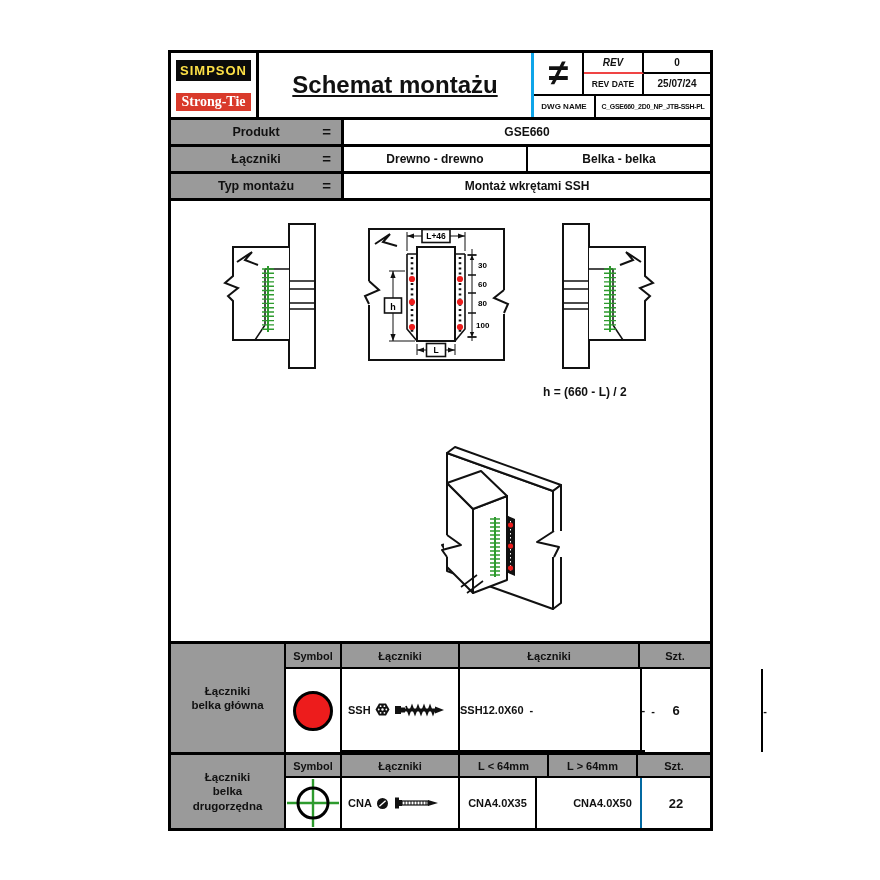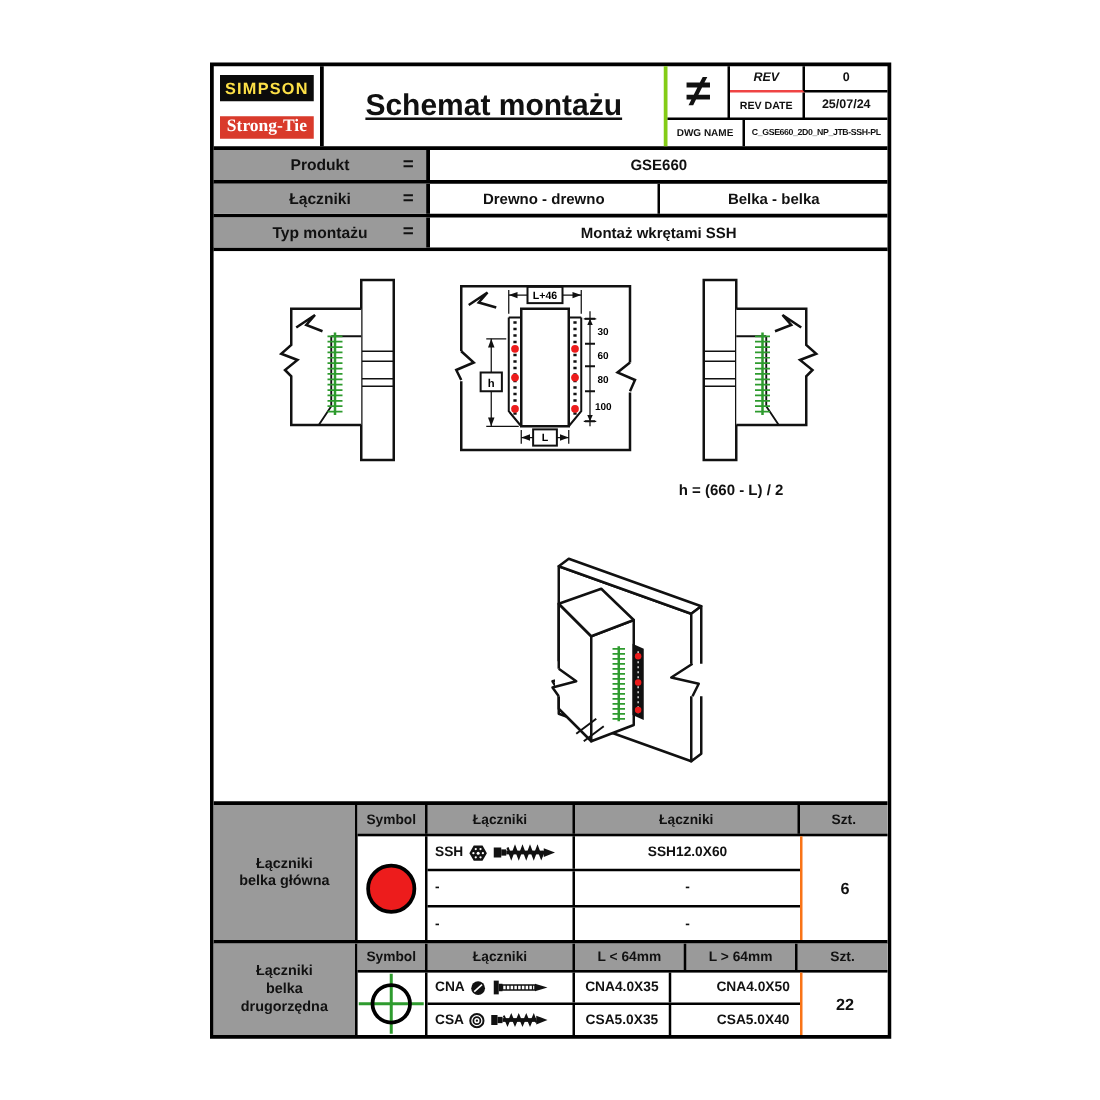--- a/index.html
+++ b/index.html
@@ -4,21 +4,21 @@
 <style>
   html,body{margin:0;padding:0;}
   body{width:880px;height:880px;background:#fff;font-family:"Liberation Sans",sans-serif;color:#111;}
   .page{position:relative;width:880px;height:880px;background:#fff;overflow:hidden;}
   .frame{position:absolute;left:168px;top:50px;width:545px;height:781px;border:3px solid #000;box-sizing:border-box;background:#fff;}
   
   .header{height:64px;border-bottom:3px solid #000;display:flex;}
   .logo-cell{width:88px;border-right:3px solid #000;box-sizing:border-box;display:flex;flex-direction:column;justify-content:center;padding:4px 5px;gap:2px;}
   .logo-black{background:#0b0b0b;color:#fde047;font-weight:bold;font-size:13px;text-align:center;padding:3px 0;letter-spacing:1px;}
   .logo-red{background:#d93a2b;color:#fff;font-weight:bold;font-size:14px;text-align:center;padding:1px 0;font-family:"Liberation Serif",serif;margin-top:10px;}
-  .title-cell{flex:1;border-right:3px solid #84cc16;box-sizing:border-box;display:flex;align-items:center;justify-content:center;}
+  .title-cell{flex:1;border-right:3px solid #0ea5e9;box-sizing:border-box;display:flex;align-items:center;justify-content:center;}
   .doc-title{font-size:24px;font-weight:bold;text-decoration:underline;white-space:nowrap;}
   .rev-grid{width:176px;display:grid;grid-template-columns:50px 12px 48px 1fr;grid-template-rows:1fr 1fr 1fr;}
   .rev-grid>div{display:flex;align-items:center;justify-content:center;box-sizing:border-box;font-weight:bold;}
   .neq-cell{grid-column:1;grid-row:1/3;border-right:2px solid #000;border-bottom:2px solid #000;font-size:36px;font-style:italic;line-height:1;}
   .rev-l{grid-column:2/4;grid-row:1;border-right:2px solid #000;border-bottom:2px solid #ef4444;font-size:10px;font-style:italic;}
   .rev-v{grid-column:4;grid-row:1;border-bottom:2px solid #000;font-size:10px;}
   .revd-l{grid-column:2/4;grid-row:2;border-right:2px solid #000;border-bottom:2px solid #000;font-size:8.5px;}
   .revd-v{grid-column:4;grid-row:2;border-bottom:2px solid #000;font-size:10px;}
   .dwg-l{grid-column:1/3;grid-row:3;border-right:2px solid #000;font-size:8px;}
   .dwg-v{grid-column:3/5;grid-row:3;font-size:7px;letter-spacing:-0.3px;white-space:nowrap;}
@@ -40,21 +40,21 @@
   .t-label{width:115px;background:#9a9a9a;border-right:2px solid #000;box-sizing:border-box;display:flex;flex-direction:column;align-items:center;justify-content:center;font-size:11.5px;font-weight:bold;line-height:1.25;text-align:center;}
   .t-right{flex:1;display:flex;flex-direction:column;}
   .t-head{display:flex;background:#9a9a9a;border-bottom:2px solid #000;}
   .t1 .t-head{height:23px;}
   .t2 .t-head{height:21px;}
   .t-head>div{display:flex;align-items:center;justify-content:center;font-size:11px;font-weight:bold;box-sizing:border-box;}
   .hc{border-right:2px solid #000;}
   .w-sym{width:56px;}.w-lac{width:118px;}.w-lac2{width:180px;}.w-half{width:89px;}.w-qty{flex:1;}
   .t-body{flex:1;display:flex;}
   .b-sym{width:56px;border-right:2px solid #000;box-sizing:border-box;display:flex;align-items:center;justify-content:center;}
-  .b-rows{width:300px;border-right:2px solid #f97316;box-sizing:border-box;display:flex;flex-direction:column;}
+  .b-rows{width:300px;border-right:2px solid #0369a1;box-sizing:border-box;display:flex;flex-direction:row;}
   .b-row{flex:1;display:flex;border-bottom:2px solid #000;}
   .b-row:last-child{border-bottom:none;}
   .b-name{width:118px;border-right:2px solid #000;box-sizing:border-box;display:flex;align-items:center;gap:4px;padding-left:6px;font-size:11px;font-weight:bold;}
   .b-val{flex:1;display:flex;align-items:center;justify-content:center;font-size:11px;font-weight:bold;}
   .b-val.half{border-right:2px solid #000;box-sizing:border-box;}
   .b-val.half:last-child{border-right:none;padding-left:28px;}
   .b-qty{flex:1;display:flex;align-items:center;justify-content:center;font-size:13px;font-weight:bold;}
   .red-dot{width:34px;height:34px;border-radius:50%;background:#ed1c1c;border:3.5px solid #000;box-sizing:content-box;}
   svg text{font-family:"Liberation Sans",sans-serif;font-weight:bold;}
 </style>
@@ -331,39 +331,20 @@
                   <rect x="2" y="1.5" width="4" height="11" fill="#111"></rect>
                   <rect x="6" y="4" width="3" height="6" fill="#111"></rect>
                   <rect x="9" y="5" width="26" height="4" fill="none" stroke="#111" stroke-width="1.2"></rect>
                   <path d="M12,5 v4 M15,5 v4 M18,5 v4 M21,5 v4 M24,5 v4 M27,5 v4 M30,5 v4 M33,5 v4" stroke="#111" stroke-width="1" fill="none"></path>
                   <polygon points="35,4 45,7 35,10" fill="#111"></polygon>
                 </svg>
               </div>
               <div class="b-val half">CNA4.0X35</div>
               <div class="b-val half">CNA4.0X50</div>
             </div>
-            <div class="b-row">
-              <div class="b-name">
-                <span>CSA</span>
-                <svg width="13" height="13" viewBox="0 0 13 13">
-                  <circle cx="6.5" cy="6.5" r="5.3" fill="#fff" stroke="#111" stroke-width="1.6"></circle>
-                  <circle cx="6.5" cy="6.5" r="2.8" fill="none" stroke="#111" stroke-width="1.4"></circle>
-                  <circle cx="6.5" cy="6.5" r="0.9" fill="#111"></circle>
-                </svg>
-                <svg width="48" height="14" viewBox="0 0 48 14">
-                  <rect x="1" y="3" width="5" height="8" fill="#111"></rect>
-                  <rect x="6" y="4.5" width="4" height="5" fill="#111"></rect>
-                  <rect x="10" y="5.5" width="27" height="3" fill="#111"></rect>
-                  <polyline points="11,3.5 14,10.5 17,3.5 20,10.5 23,3.5 26,10.5 29,3.5 32,10.5 35,3.5 37,9" stroke="#111" stroke-width="1.6" fill="none"></polyline>
-                  <polygon points="37,3.5 46,7 37,10.5" fill="#111"></polygon>
-                </svg>
-              </div>
-              <div class="b-val half">CSA5.0X35</div>
-              <div class="b-val half">CSA5.0X40</div>
-            </div>
           </div>
           <div class="b-qty">22</div>
         </div>
       </div>
     </div>
 
   </div>
 </div>
 
 </body></html>

